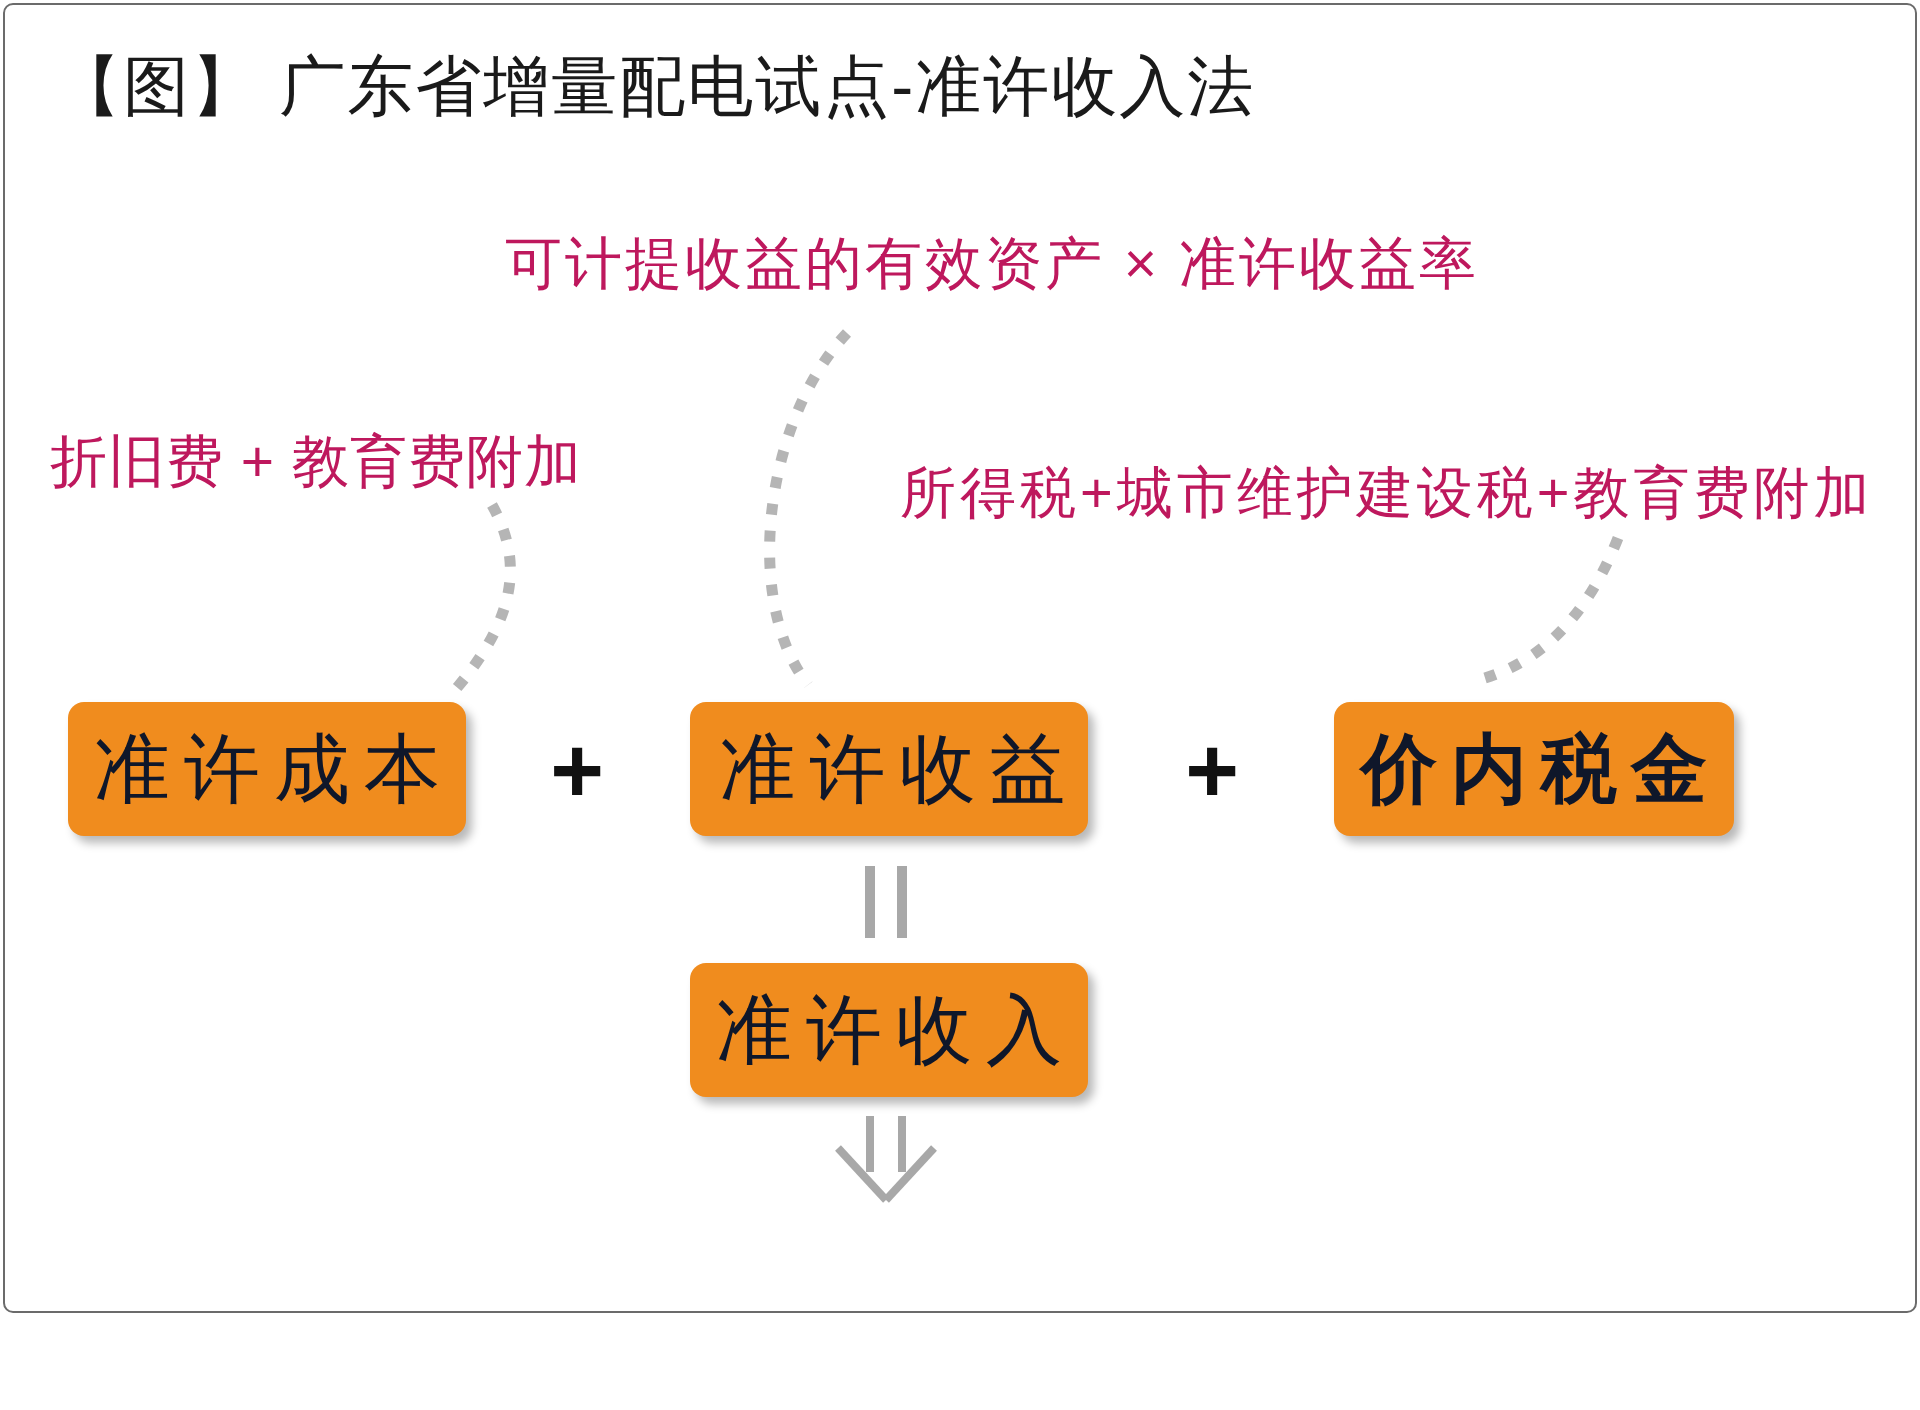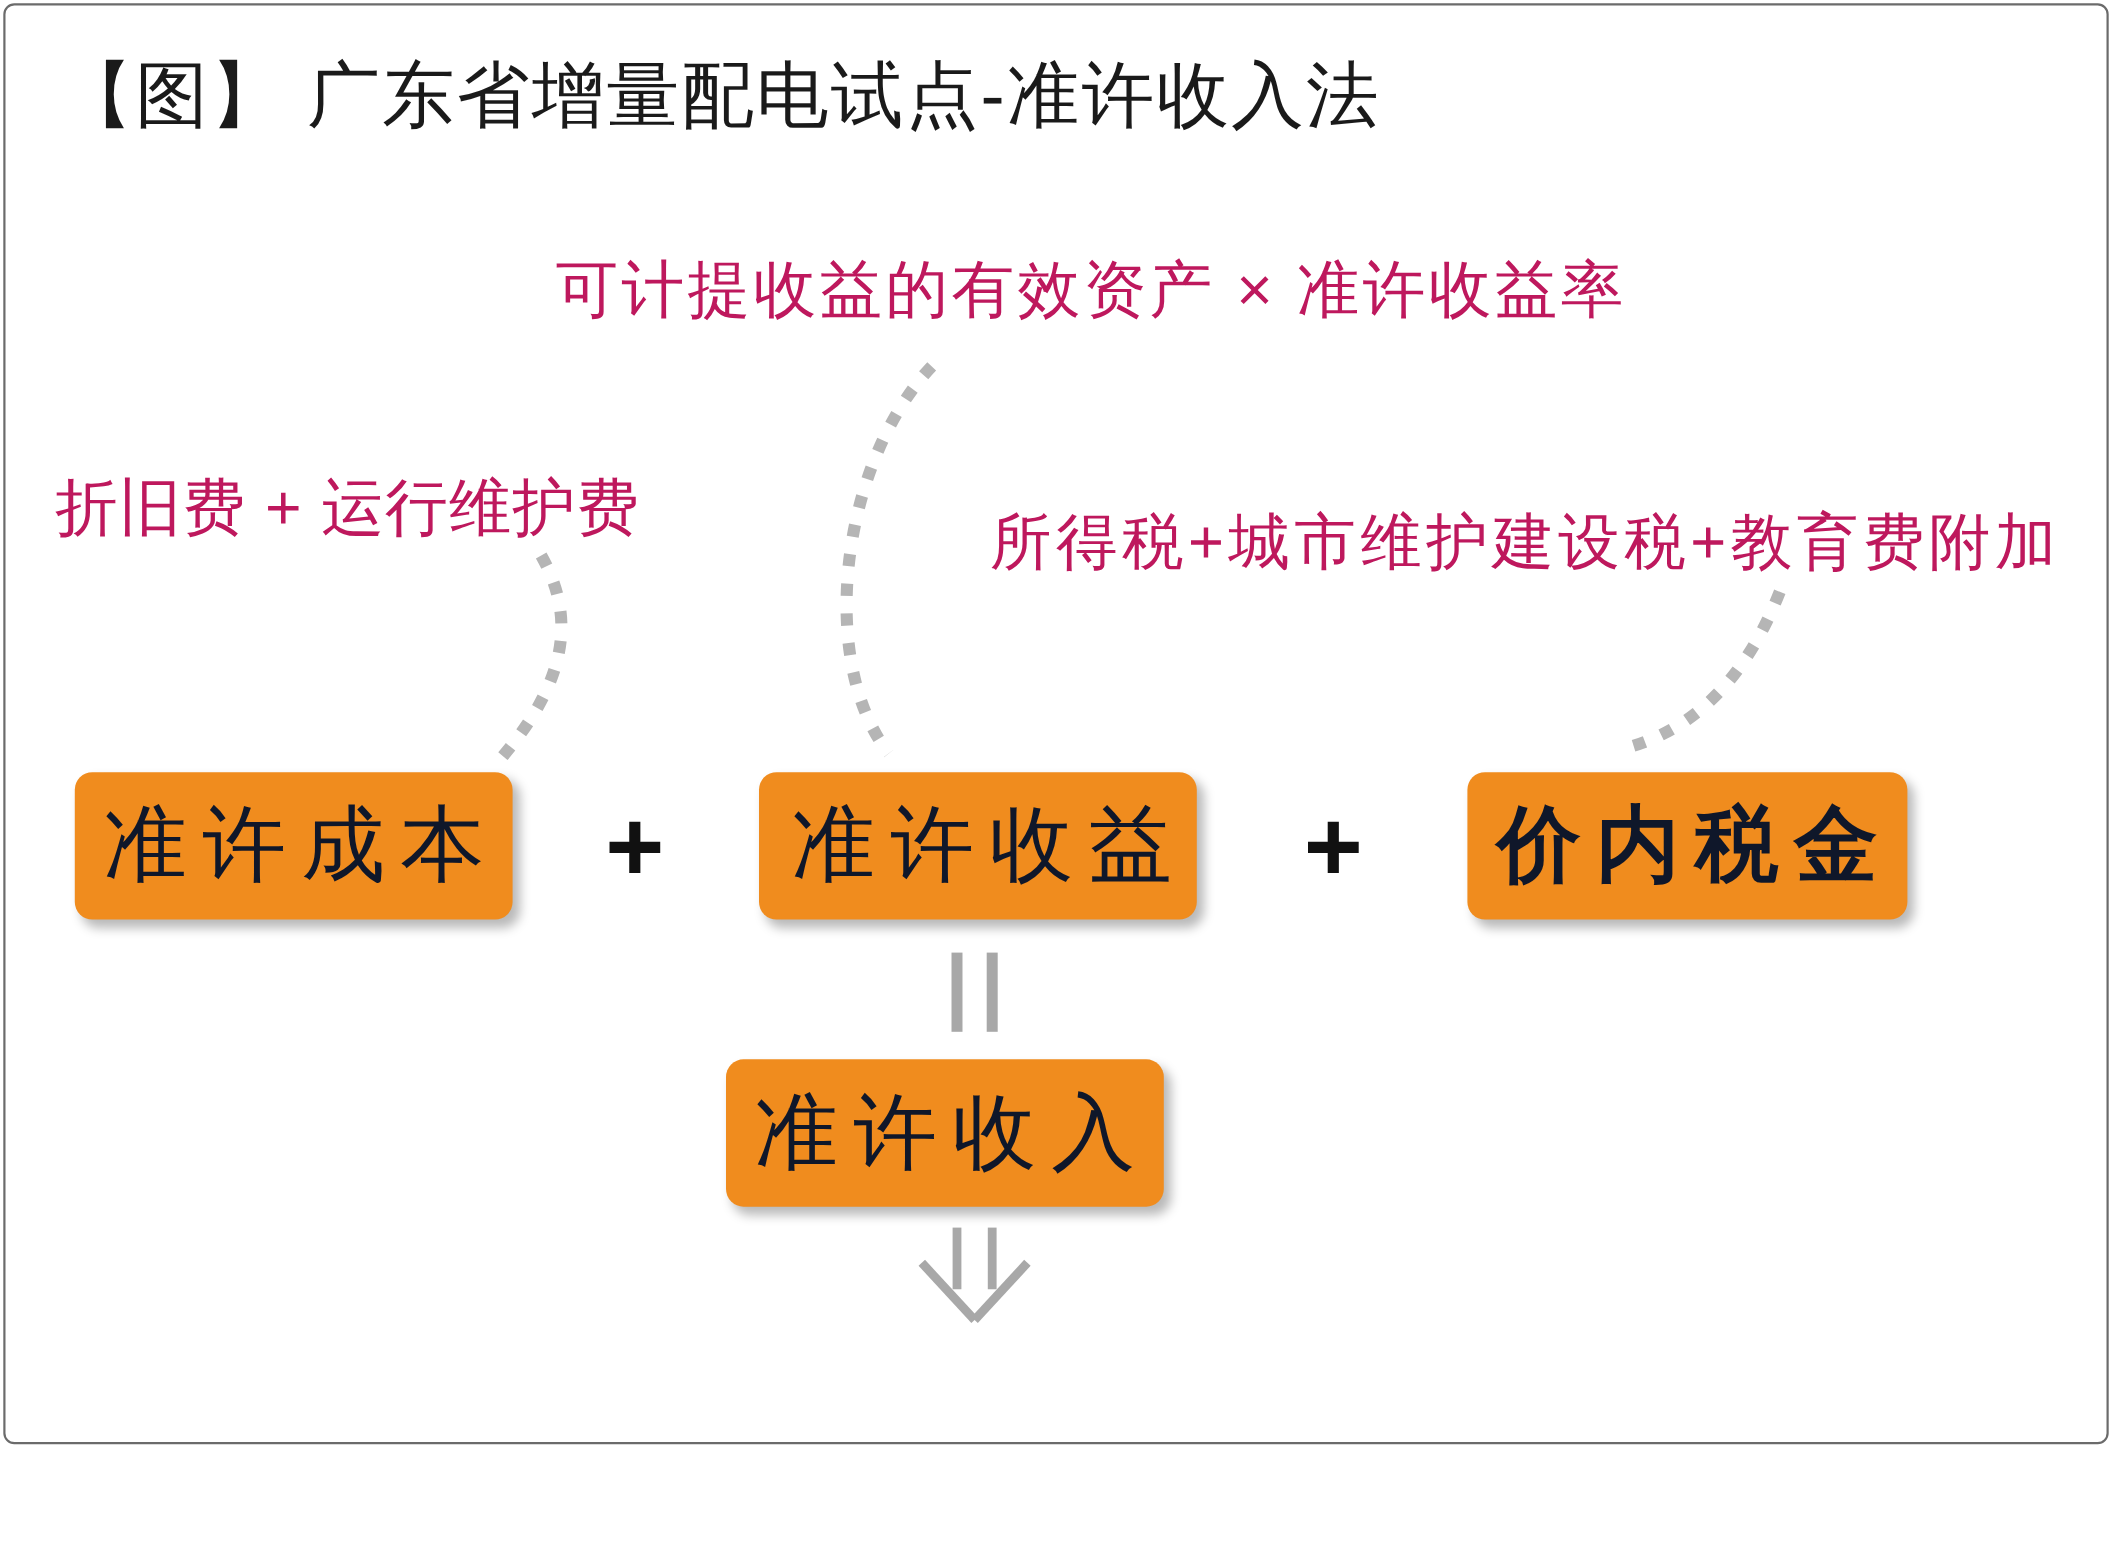--- a/index.html
+++ b/index.html
@@ -71,21 +71,21 @@
     font-size: 76px;
     letter-spacing: 14px;
     padding-left: 14px;
     box-sizing: border-box;
     text-align: center;
     white-space: nowrap;
   }
   .box-cost    { left: 68px;   top: 702px; width: 398px; height: 134px; line-height: 134px; }
   .box-return  { left: 690px;  top: 702px; width: 398px; height: 134px; line-height: 134px; padding-left: 21px; }
   .box-tax     { left: 1334px; top: 702px; width: 400px; height: 134px; line-height: 134px; font-weight: bold; }
-  .box-revenue { left: 660px;  top: 963px; width: 398px; height: 134px; line-height: 134px; font-family: Liberation Serif, serif; }
+  .box-revenue { left: 690px;  top: 963px; width: 398px; height: 134px; line-height: 134px; font-family: Liberation Serif, serif; }
   .box-price   { left: 690px;  top: 1226px; width: 398px; height: 136px; line-height: 136px; }
   .op {
     position: absolute;
     transform: translate(-50%, -50%);
     font-size: 92px;
     font-weight: 700;
     color: #111111;
   }
   .op1 { left: 577px;  top: 770px; }
   .op2 { left: 1212px; top: 770px; }
@@ -94,21 +94,21 @@
 <body>
 
 <div class="canvas">
 
   <div class="frame"></div>
 
   <div class="title">【图】 广东省增量配电试点-准许收入法</div>
 
   <div class="ann ann-return">可计提收益的有效资产 × 准许收益率</div>
 
-  <div class="ann ann-cost">折旧费 + 运行维护费</div>
+  <div class="ann ann-cost">折旧费 + 教育费附加</div>
 
   <div class="ann ann-tax">所得税+城市维护建设税+教育费附加</div>
 
   <svg class="overlay" viewBox="0 0 1920 1410" xmlns="http://www.w3.org/2000/svg">
 
     <path d="M 492 505 C 520 555 522 612 455 690" fill="none" stroke="#b5b5b5" stroke-width="11" stroke-dasharray="11 16"></path>
 
     <path d="M 847 333 C 765 420 742 600 808 685" fill="none" stroke="#b5b5b5" stroke-width="11" stroke-dasharray="11 16"></path>
 
     <path d="M 1618 538 Q 1572 655 1478 680" fill="none" stroke="#b5b5b5" stroke-width="11" stroke-dasharray="11 16"></path>

